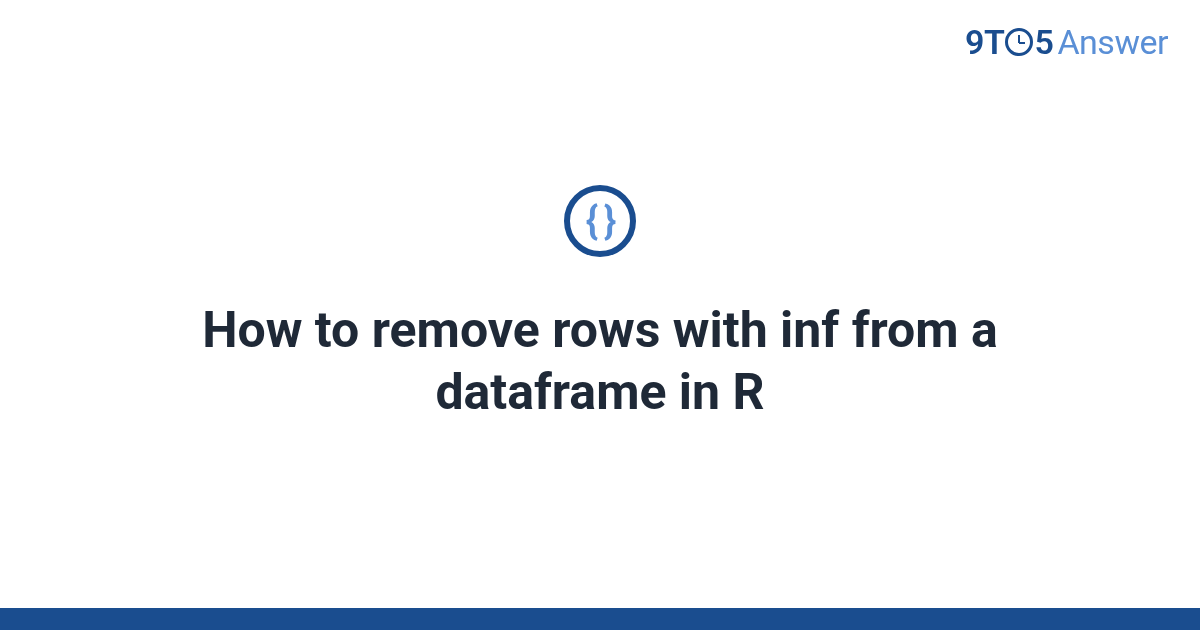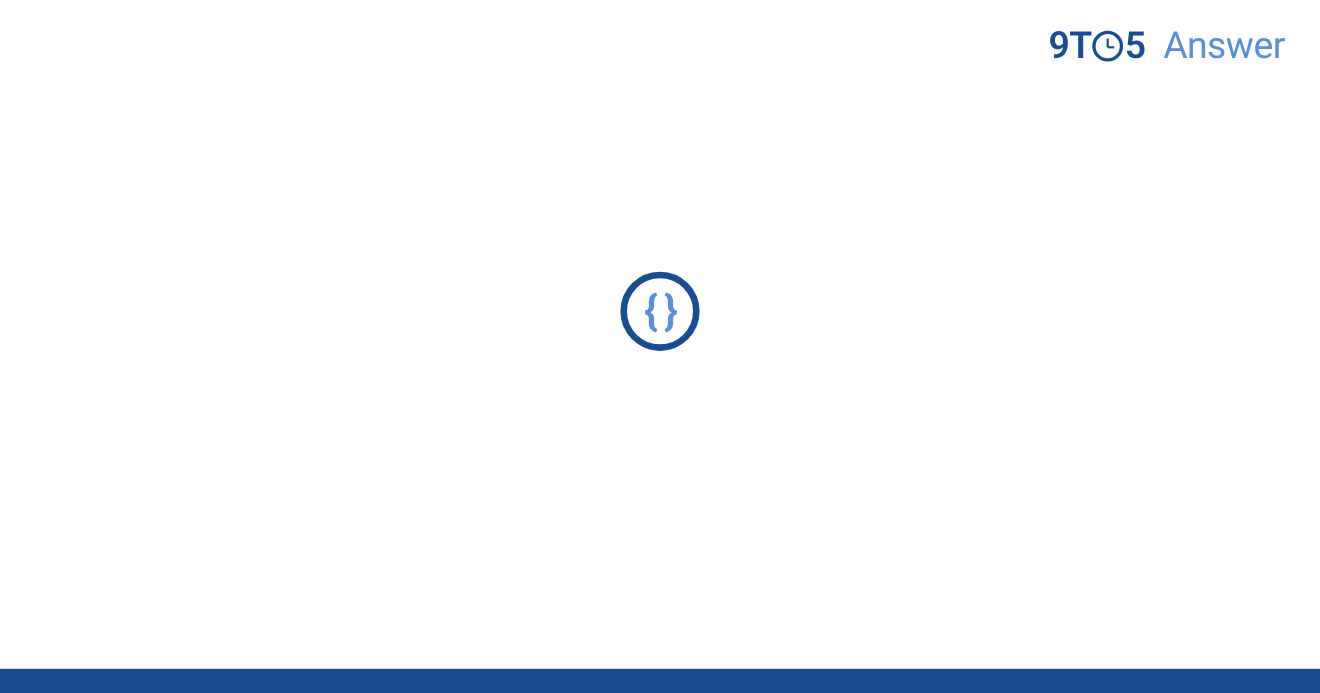--- a/index.html
+++ b/index.html
@@ -62,21 +62,21 @@
       background: #1a4d8f;
       top: 11px;
       left: 50%;
     }
     .brand .five {
       color: #1a4d8f;
     }
     .brand .answer {
       color: #5a8fd6;
       font-weight: 400;
-      margin-left: 16px;
+      margin-left: 4px;
     }
     .content {
       position: absolute;
       top: 0;
       left: 0;
       right: 0;
       bottom: 22px;
       display: flex;
       flex-direction: column;
       align-items: center;
@@ -125,15 +125,16 @@
     <span class="t">T</span>
     <span class="clock"></span>
     <span class="five">5</span>
     <span class="answer">Answer</span>
 </div>
 
 <div class="content">
   <div class="icon-circle">
     <span class="braces">{ }</span>
   </div>
+  <h1 class="title">How to remove rows with inf from a dataframe in R</h1>
 </div>
 
 <div class="footer-bar"></div>
 
 </body></html>

